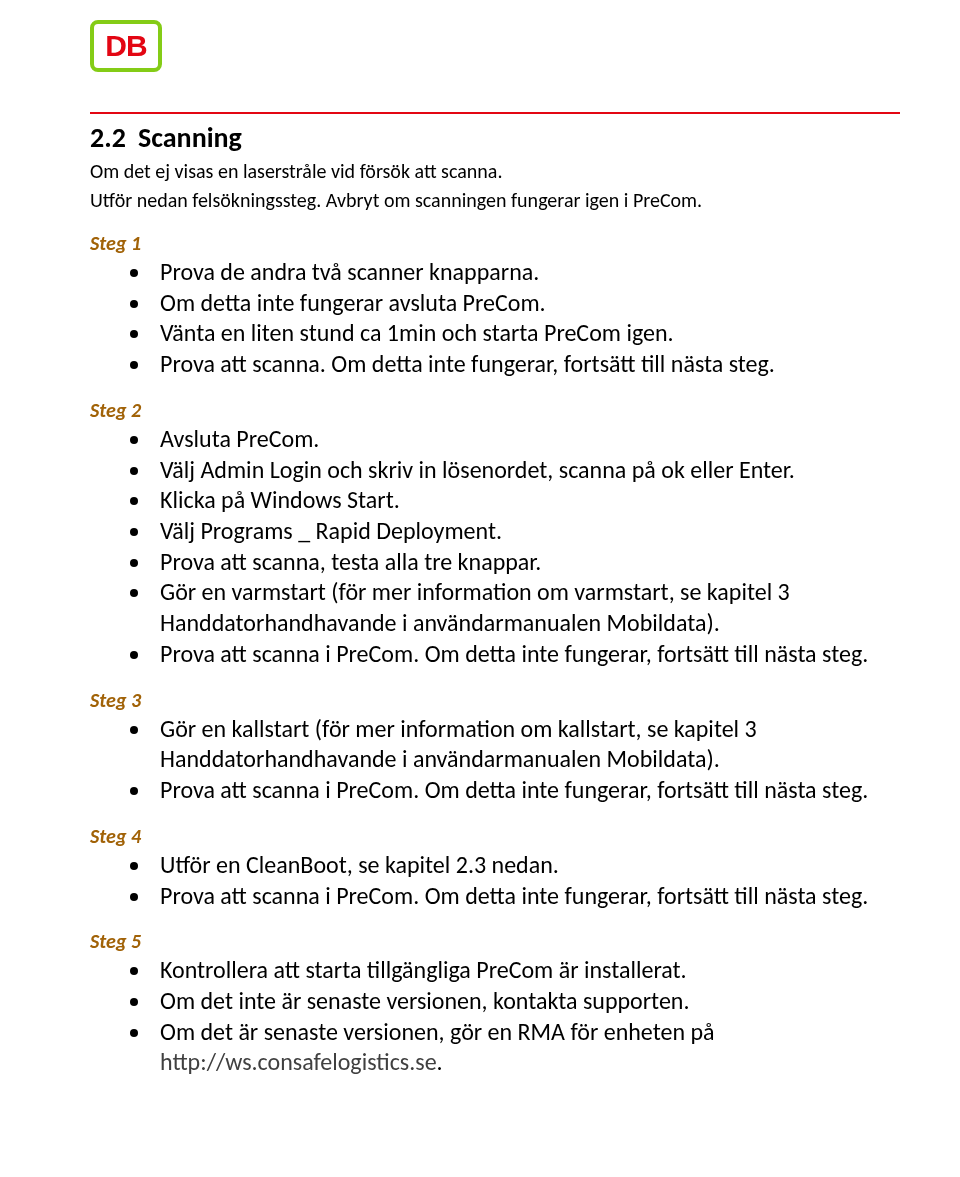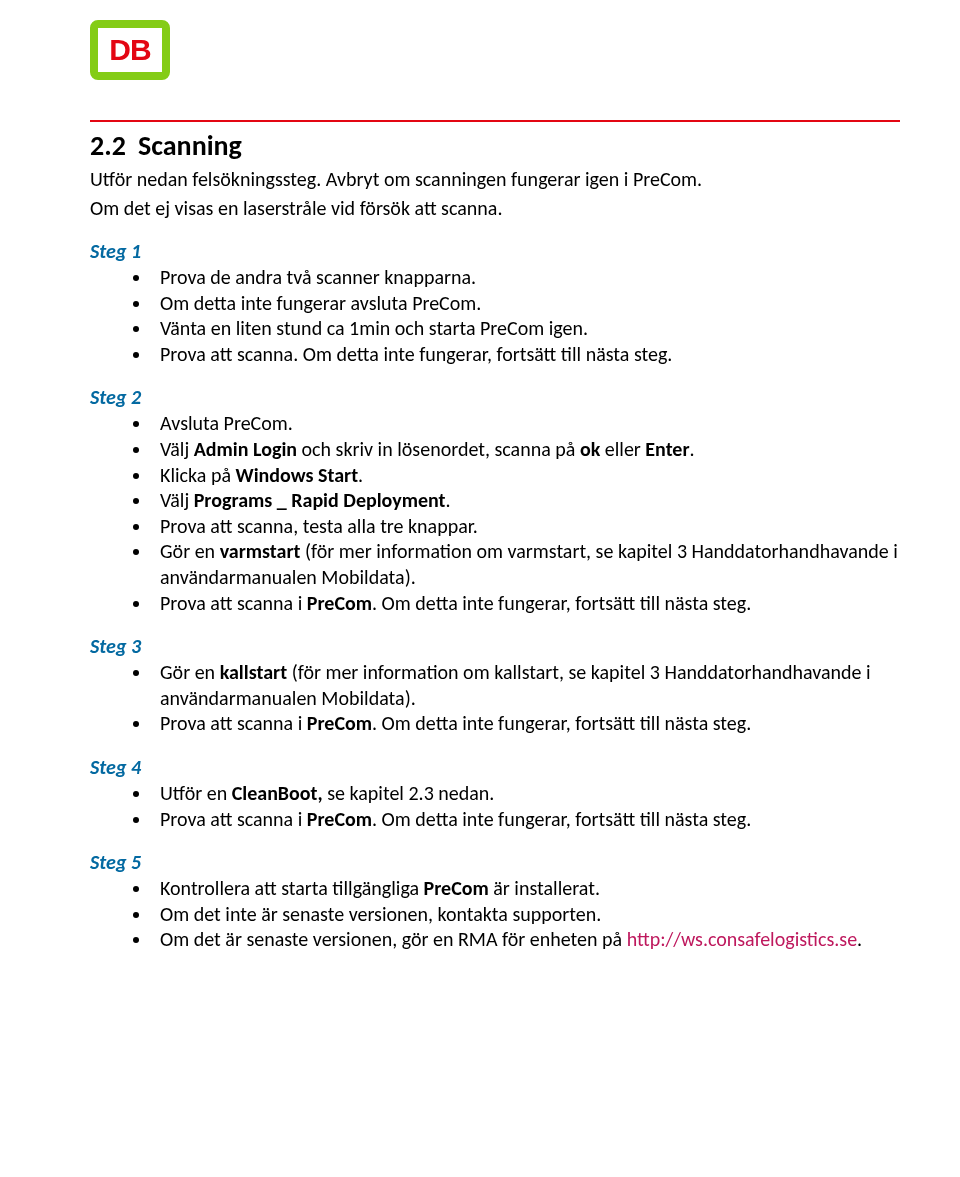--- a/index.html
+++ b/index.html
@@ -15,21 +15,21 @@
   }
   .logo-row {
     display: flex;
     align-items: center;
     gap: 10px;
     margin-bottom: 40px;
   }
   .db-logo {
     width: 64px;
     height: 44px;
-    border: 8px solid #84cc16;
+    border: 4px solid #84cc16;
     border-radius: 8px;
     display: flex;
     align-items: center;
     justify-content: center;
     color: #e30613;
     font-weight: 900;
     font-size: 30px;
     font-family: Arial, sans-serif;
     letter-spacing: -1px;
   }
@@ -55,58 +55,58 @@
   }
   .para {
     font-size: 20px;
     line-height: 1.25;
     margin: 0 0 4px 0;
   }
   .step-label {
     font-size: 20px;
     font-style: italic;
     font-weight: 700;
-    color: #0369a1;
+    color: #a16207;
     margin: 18px 0 2px 0;
   }
   ul.bullets {
     list-style-type: disc;
     margin: 0 0 0 0;
     padding-left: 62px;
-    font-size: 20px;
+    font-size: 24px;
     line-height: 1.28;
   }
   ul.bullets li {
     padding-left: 8px;
     margin: 0;
   }
-  .b { font-weight: 700; }
-  .link { color: #be185d; }
+  .b { font-weight: 400; }
+  .link { color: #404040; }
   .intro-block { margin-bottom: 2px; }
 </style>
 </head>
 <body>
 
 <div class="page">
 
   <div class="logo-row">
     <div class="db-logo">
         <span>DB</span>
       </div>
   </div>
 
   <hr class="rule">
 
   <h2 class="section">
     <span class="num">2.2</span><span>Scanning</span>
   </h2>
 
   <div class="intro-block">
+    <p class="para">Om det ej visas en laserstråle vid försök att scanna.</p>
     <p class="para">Utför nedan felsökningssteg. Avbryt om scanningen fungerar igen i PreCom.</p>
-    <p class="para">Om det ej visas en laserstråle vid försök att scanna.</p>
   </div>
 
   <p class="step-label">Steg 1</p>
   <ul class="bullets">
     <li>Prova de andra två scanner knapparna.</li>
     <li>Om detta inte fungerar avsluta PreCom.</li>
     <li> Vänta en liten stund ca 1min och starta PreCom igen.</li>
     <li>Prova att scanna. Om detta inte fungerar, fortsätt till nästa steg.</li>
   </ul>
 

